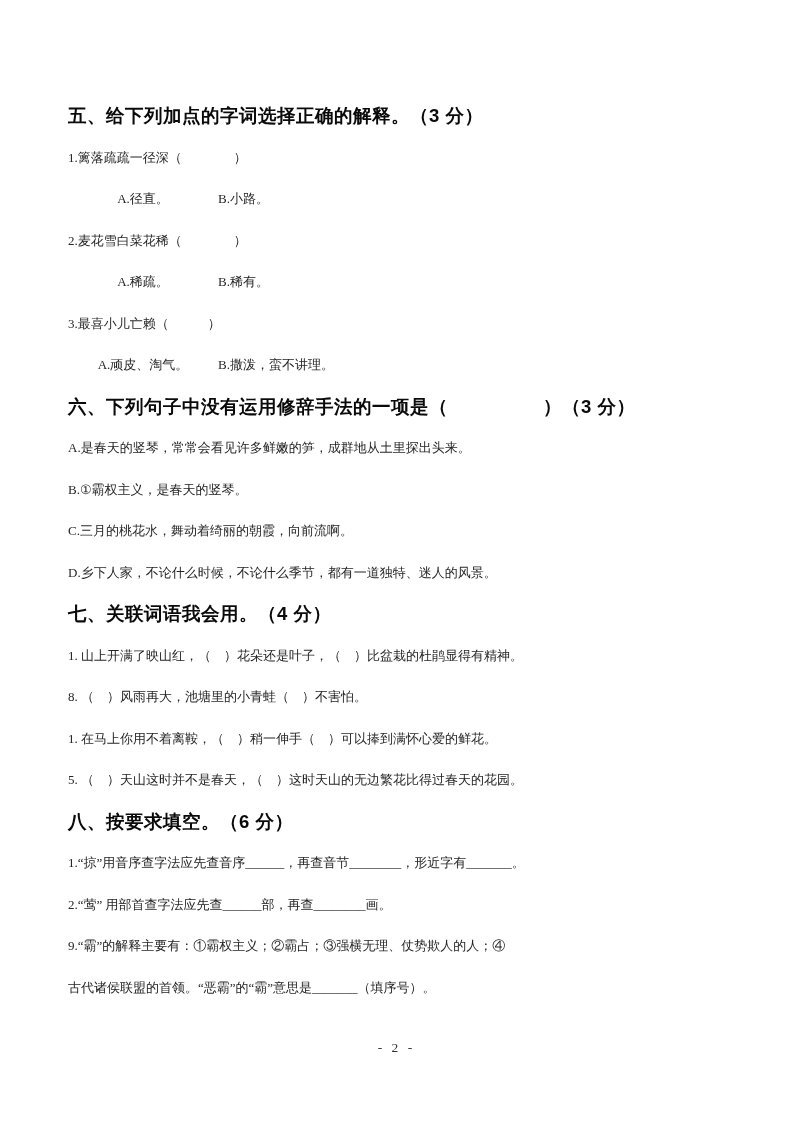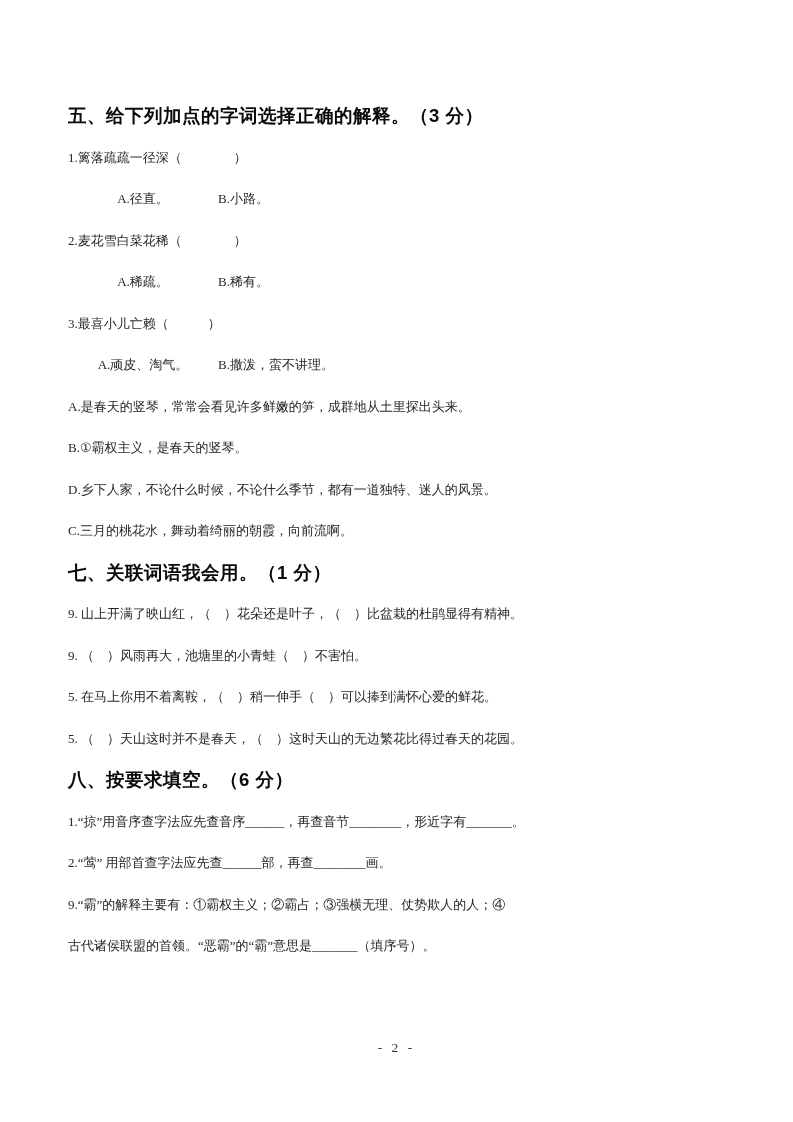--- a/index.html
+++ b/index.html
@@ -58,31 +58,32 @@
     <p class="line heading">五、给下列加点的字词选择正确的解释。（3 分）</p>
     <p class="line">1.篱落疏疏一径深（　　　　）</p>
     <p class="line"><span class="opt-a">A.径直。</span><span>B.小路。</span></p>
     <p class="line">2.麦花雪白菜花稀（　　　　）</p>
     <p class="line"><span class="opt-a">A.稀疏。</span><span>B.稀有。</span></p>
     <p class="line">3.最喜小儿亡赖（　　　）</p>
     <p class="line"><span class="opt-a">A.顽皮、淘气。</span><span>B.撒泼，蛮不讲理。</span></p>
   </div>
 
   <div>
+    <p class="line heading">六、下列句子中没有运用修辞手法的一项是（　　　　　）（3 分）</p>
     <p class="line">A.是春天的竖琴，常常会看见许多鲜嫩的笋，成群地从土里探出头来。</p>
     <p class="line">B.①霸权主义，是春天的竖琴。</p>
+    <p class="line">C.三月的桃花水，舞动着绮丽的朝霞，向前流啊。</p>
     <p class="line">D.乡下人家，不论什么时候，不论什么季节，都有一道独特、迷人的风景。</p>
-    <p class="line">C.三月的桃花水，舞动着绮丽的朝霞，向前流啊。</p>
   </div>
 
   <div>
-    <p class="line heading">七、关联词语我会用。（1 分）</p>
-    <p class="line">9. 山上开满了映山红，（　）花朵还是叶子，（　）比盆栽的杜鹃显得有精神。</p>
-    <p class="line">9. （　）风雨再大，池塘里的小青蛙（　）不害怕。</p>
-    <p class="line">5. 在马上你用不着离鞍，（　）稍一伸手（　）可以捧到满怀心爱的鲜花。</p>
+    <p class="line heading">七、关联词语我会用。（4 分）</p>
+    <p class="line">1. 山上开满了映山红，（　）花朵还是叶子，（　）比盆栽的杜鹃显得有精神。</p>
+    <p class="line">8. （　）风雨再大，池塘里的小青蛙（　）不害怕。</p>
+    <p class="line">1. 在马上你用不着离鞍，（　）稍一伸手（　）可以捧到满怀心爱的鲜花。</p>
     <p class="line">5. （　）天山这时并不是春天，（　）这时天山的无边繁花比得过春天的花园。</p>
   </div>
 
   <div>
     <p class="line heading">八、按要求填空。（6 分）</p>
     <p class="line">1.“掠”用音序查字法应先查音序______，再查音节________，形近字有_______。</p>
     <p class="line">2.“莺” 用部首查字法应先查______部，再查________画。</p>
     <p class="line">9.“霸”的解释主要有：①霸权主义；②霸占；③强横无理、仗势欺人的人；④</p>
     <p class="line">古代诸侯联盟的首领。“恶霸”的“霸”意思是_______（填序号）。</p>
   </div>

